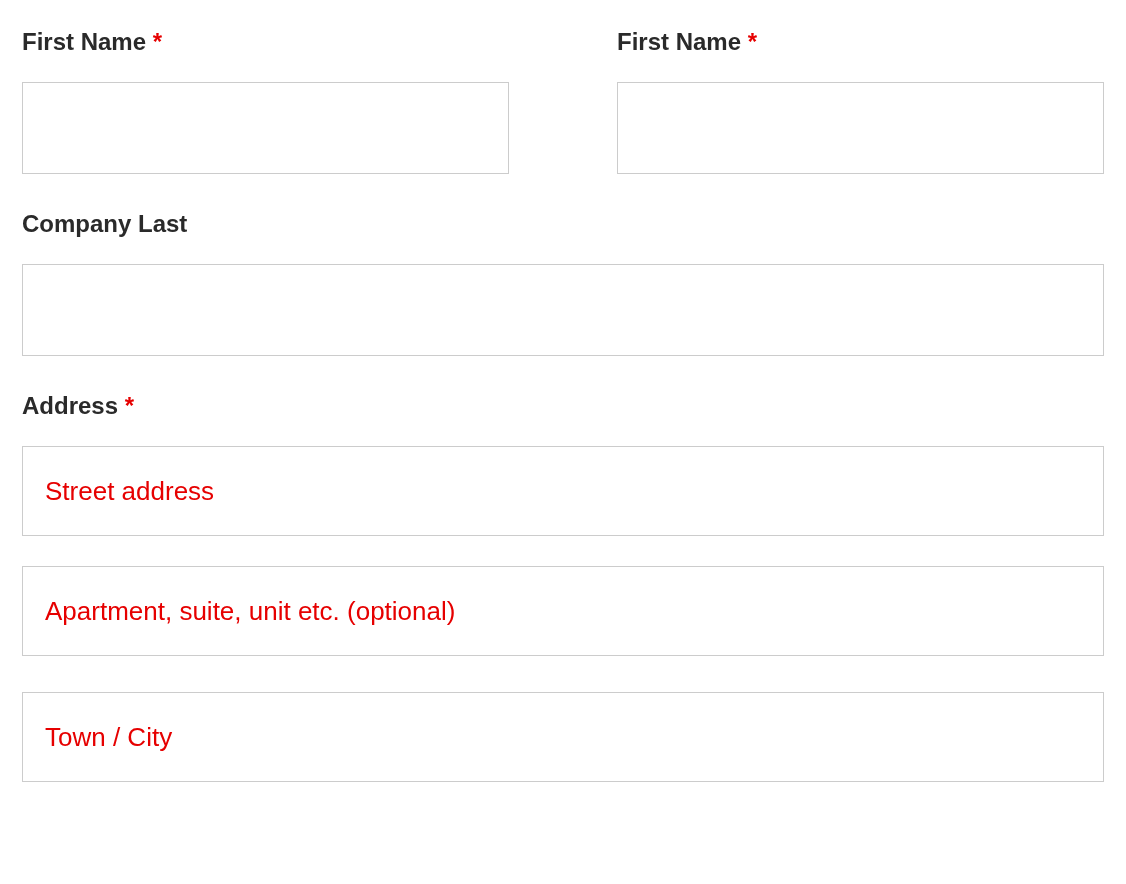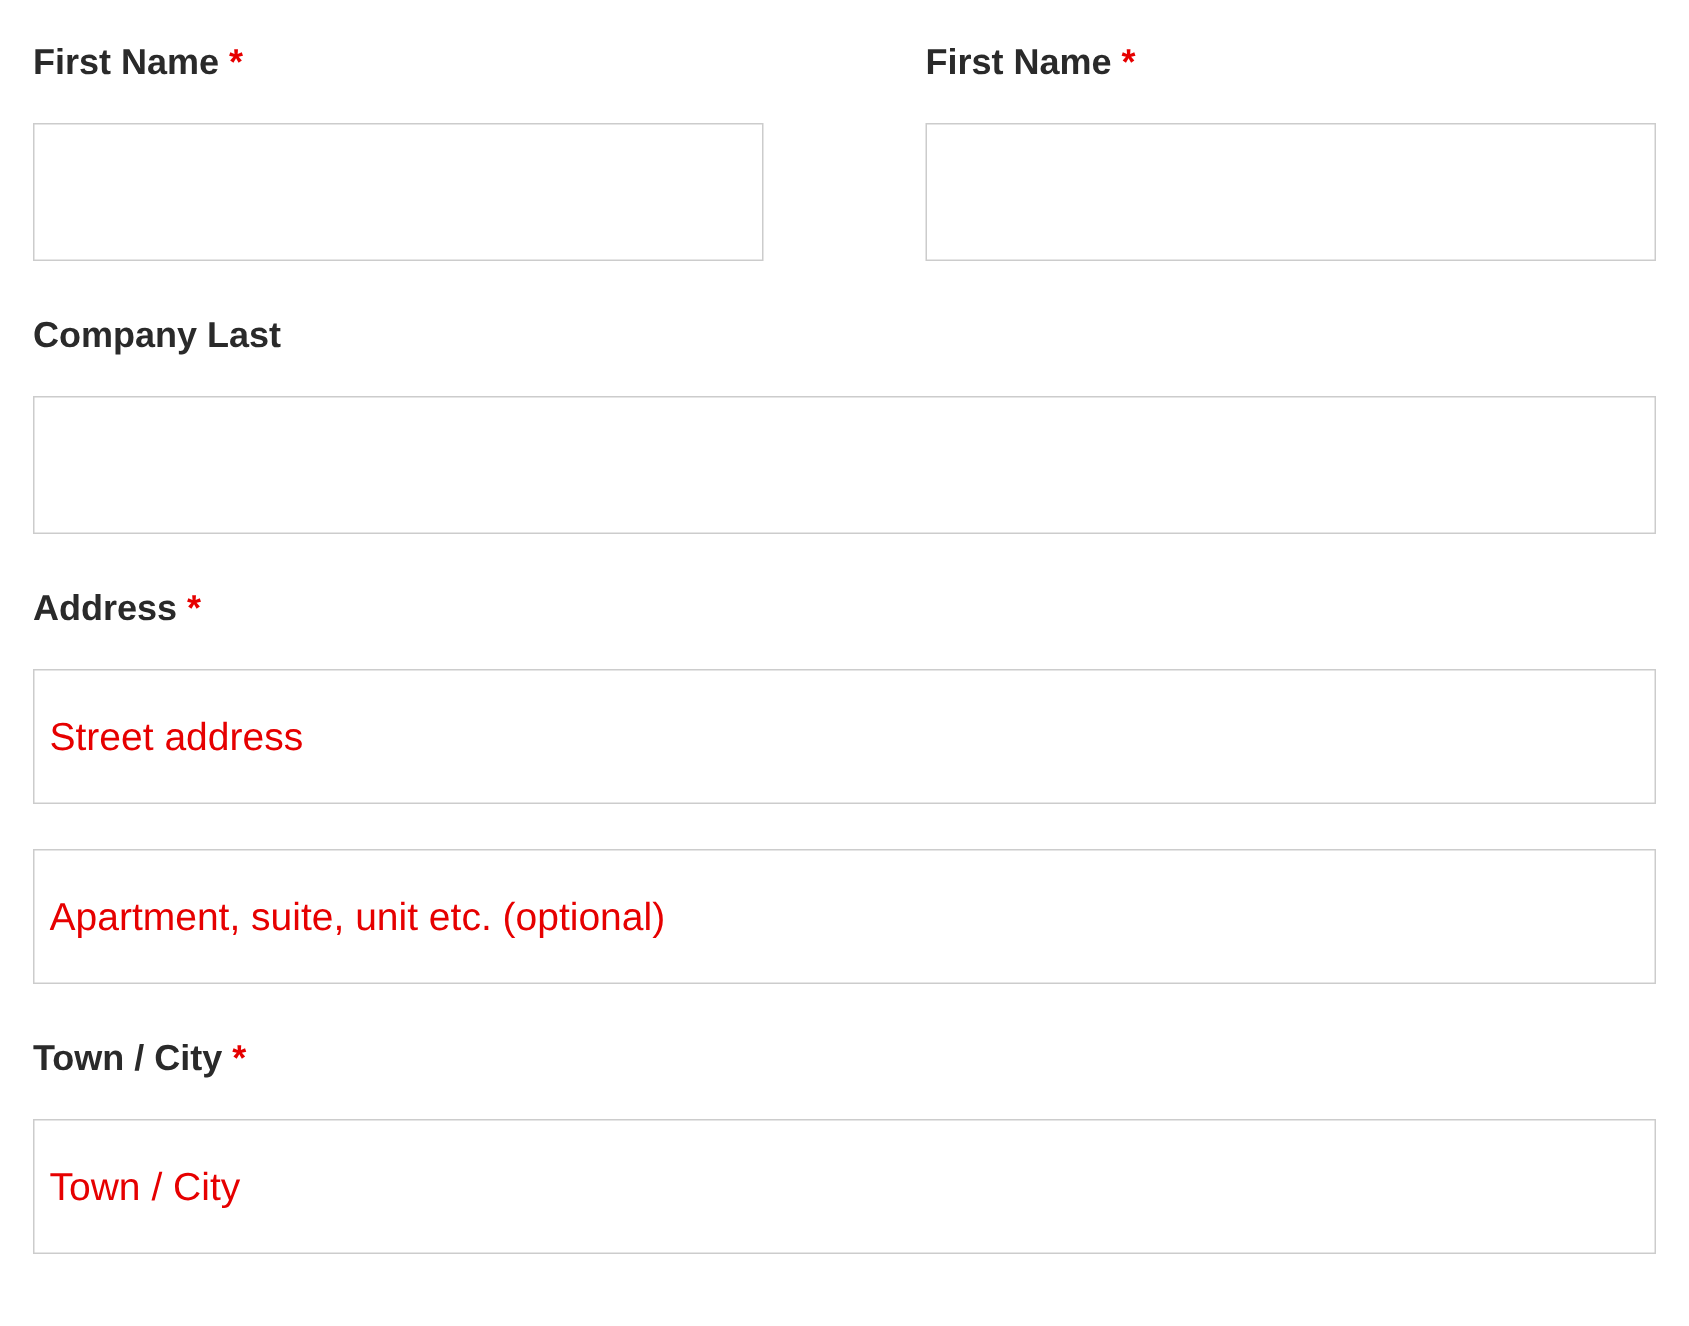--- a/index.html
+++ b/index.html
@@ -46,21 +46,21 @@
       padding: 26px 10px;
       height: 92px;
     }
     .text-input-short {
       width: 100%;
       border: 1px solid #cccccc;
       background: #ffffff;
       font-size: 26px;
       font-family: inherit;
       color: #2a2a2a;
-      padding: 24px 10px;
+      padding: 24px 22px;
       height: 90px;
     }
     .text-input::placeholder,
     .text-input-short::placeholder {
       color: #e60000;
       opacity: 1;
     }
     .address-group {
       margin-bottom: 36px;
       margin-top: 36px;
@@ -102,18 +102,14 @@
 <div class="address-group">
   <label class="field-label">
     <span>Address</span>
     <span class="required-mark">*</span>
   </label>
   <input type="text" class="text-input-short" placeholder="Street address" style="">
   <input type="text" class="text-input-short" placeholder="Apartment, suite, unit etc. (optional)" style="">
 </div>
 
 <div class="form-field-full town-city-group">
-  <label class="field-label">
-    <span>Town / City</span>
-    <span class="required-mark">*</span>
-  </label>
   <input type="text" class="text-input-short" placeholder="Town / City" style="">
 </div>
 
 </body></html>

